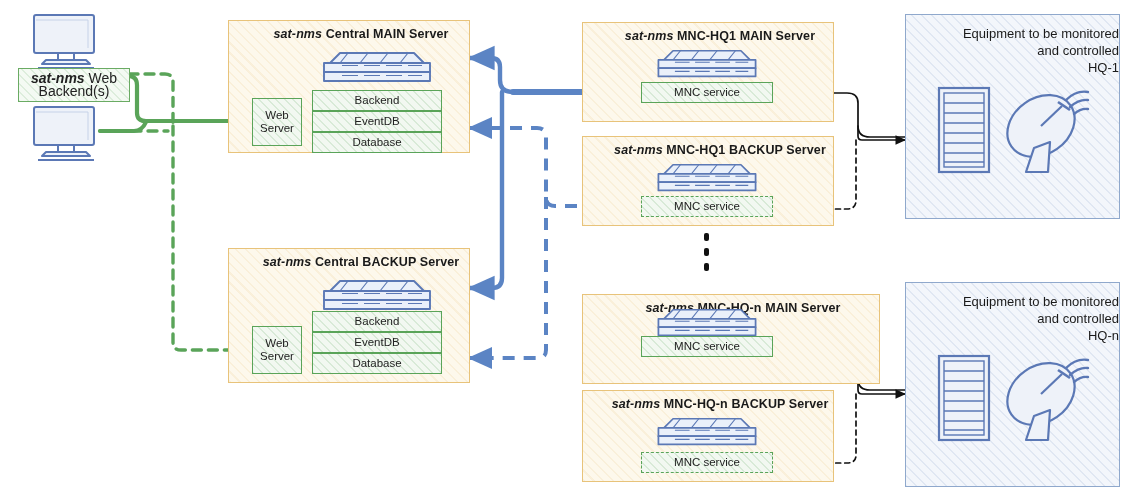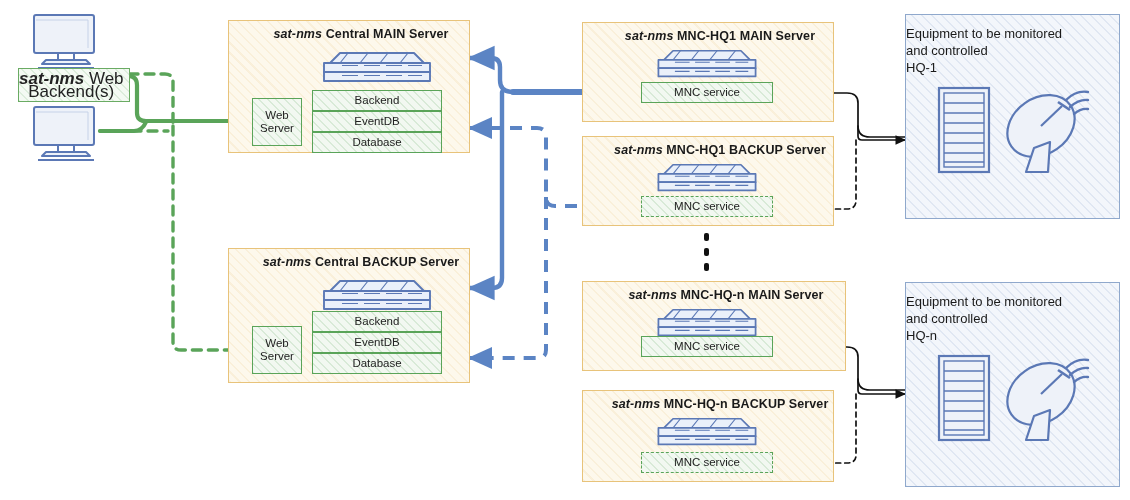--- a/index.html
+++ b/index.html
@@ -35,33 +35,33 @@
   .g-box.dashed{border-style:dashed;border-width:1.7px;}
 
   
   .equip-box{
     border:1.6px solid #8fa8cc;
     background:
       repeating-linear-gradient(45deg,rgba(110,140,190,.14) 0 1.4px,rgba(255,255,255,0) 1.4px 7px),
       #f3f6fb;
   }
   .equip-title{
-    position:absolute;left:0;right:0;top:10px;text-align:left;
+    position:absolute;left:0;right:0;top:10px;text-align:right;
     font-size:13px;color:#1a1a1a;line-height:17px;
   }
   .equip-title b{font-weight:400;}
 
   
   .client-label{
     border:1.5px solid #6aab63;
     background:
       repeating-linear-gradient(45deg,rgba(90,164,89,.15) 0 1.4px,rgba(255,255,255,0) 1.4px 6px),
       #f4faf3;
-    display:flex;align-items:center;justify-content:flex-start;text-align:center;
-    font-size:17px;color:#222;line-height:13.5px;
+    display:flex;align-items:center;justify-content:center;text-align:center;
+    font-size:14px;color:#222;line-height:13.5px;
   }
 
   svg.layer{position:absolute;left:0;top:0;width:1130px;height:500px;overflow:visible;pointer-events:none;}
   .dots{position:absolute;display:flex;flex-direction:column;align-items:center;gap:7px;}
   .dots i{display:block;width:5px;height:8px;border-radius:2px;background:#111;}
 </style>
 </head>
 <body>
 
 <div id="canvas">
@@ -241,21 +241,21 @@
     </g>
   </svg>
   <div class="abs g-box dashed" style="left:641px;top:196px;width:132px;height:21px;">MNC service</div>
 
   <div class="dots" style="left:704px;top:233px;">
     <i></i>
       <i></i>
       <i></i>
   </div>
 
-  <div class="abs server-box" style="left:582px;top:281px;width:264px;height:90px;">
+  <div class="abs server-box" style="left:582px;top:294px;width:298px;height:90px;">
     <div class="server-title">
       <span class="it">sat-nms</span><span> MNC-HQ-n MAIN Server</span>
     </div>
   </div>
   <svg class="abs" style="left:652px;top:307px;width:110px;height:33px;" viewBox="0 0 118 36">
     <g fill="#eaf0fa" stroke="#5b78b5" stroke-width="1.9" stroke-linejoin="round">
       <path d="M12,13 L22,3 L96,3 L106,13 Z"></path>
         <rect x="6" y="13" width="106" height="9"></rect>
         <rect x="6" y="22" width="106" height="9"></rect>
     </g>

